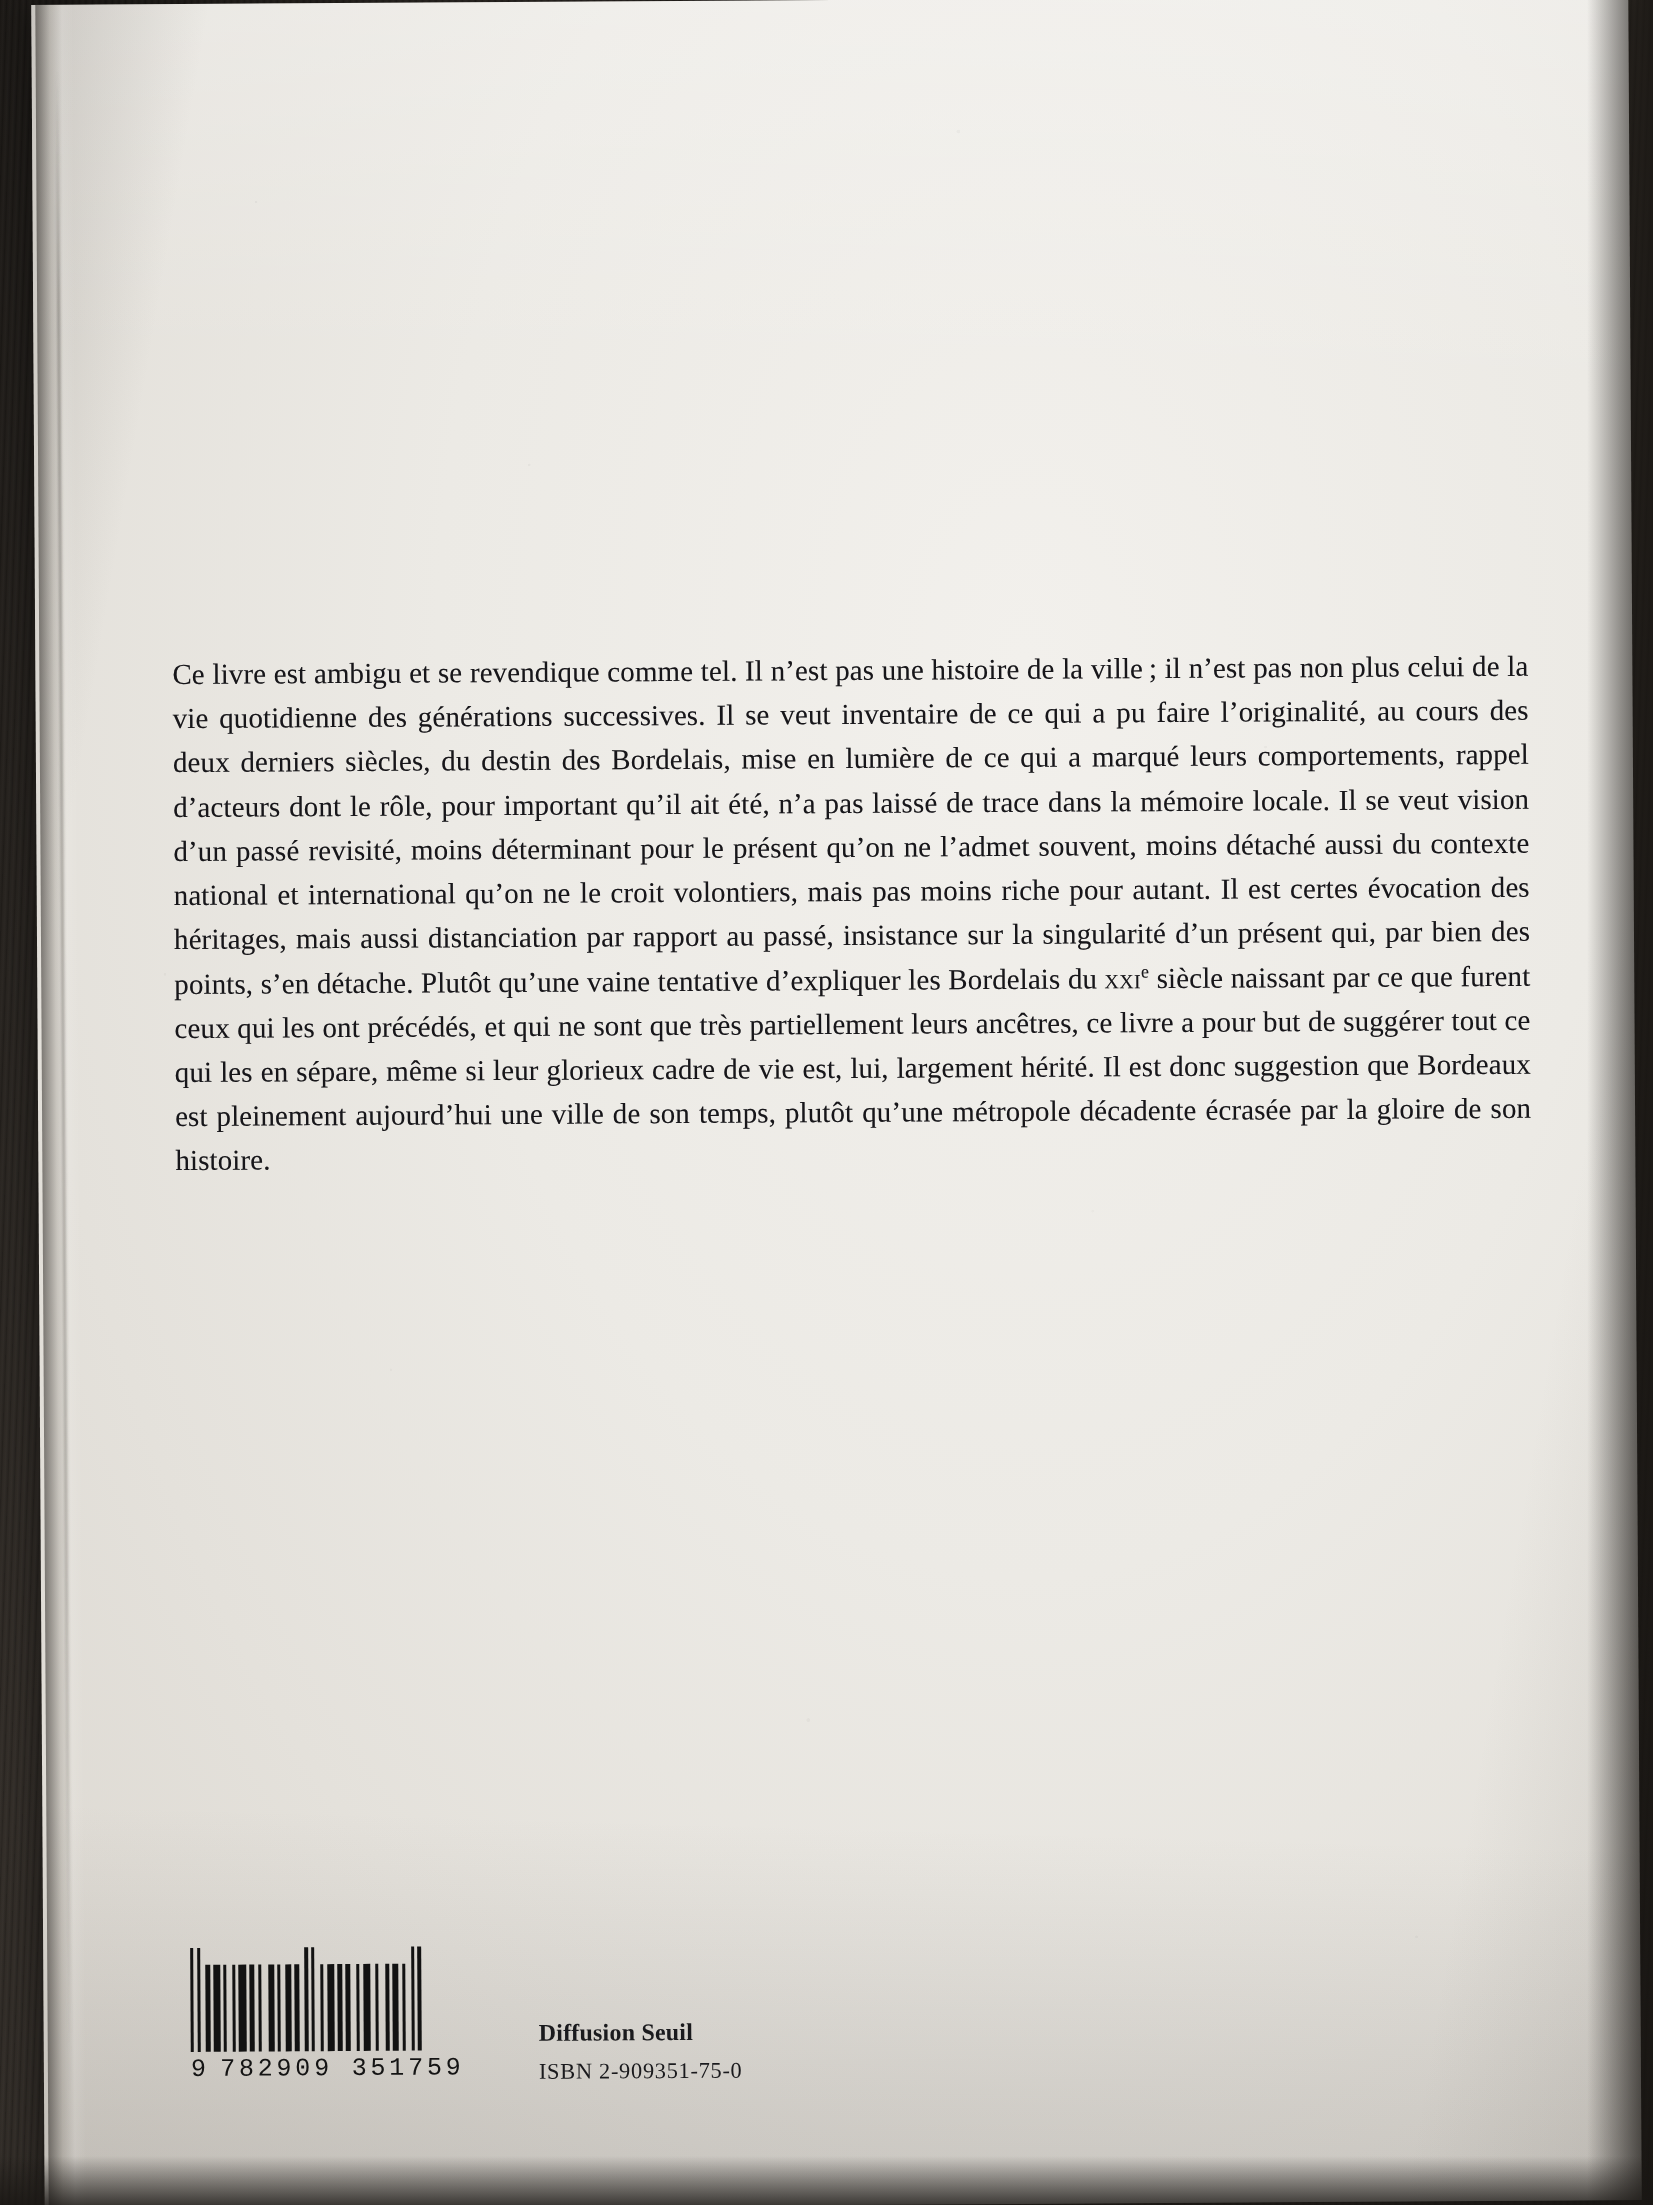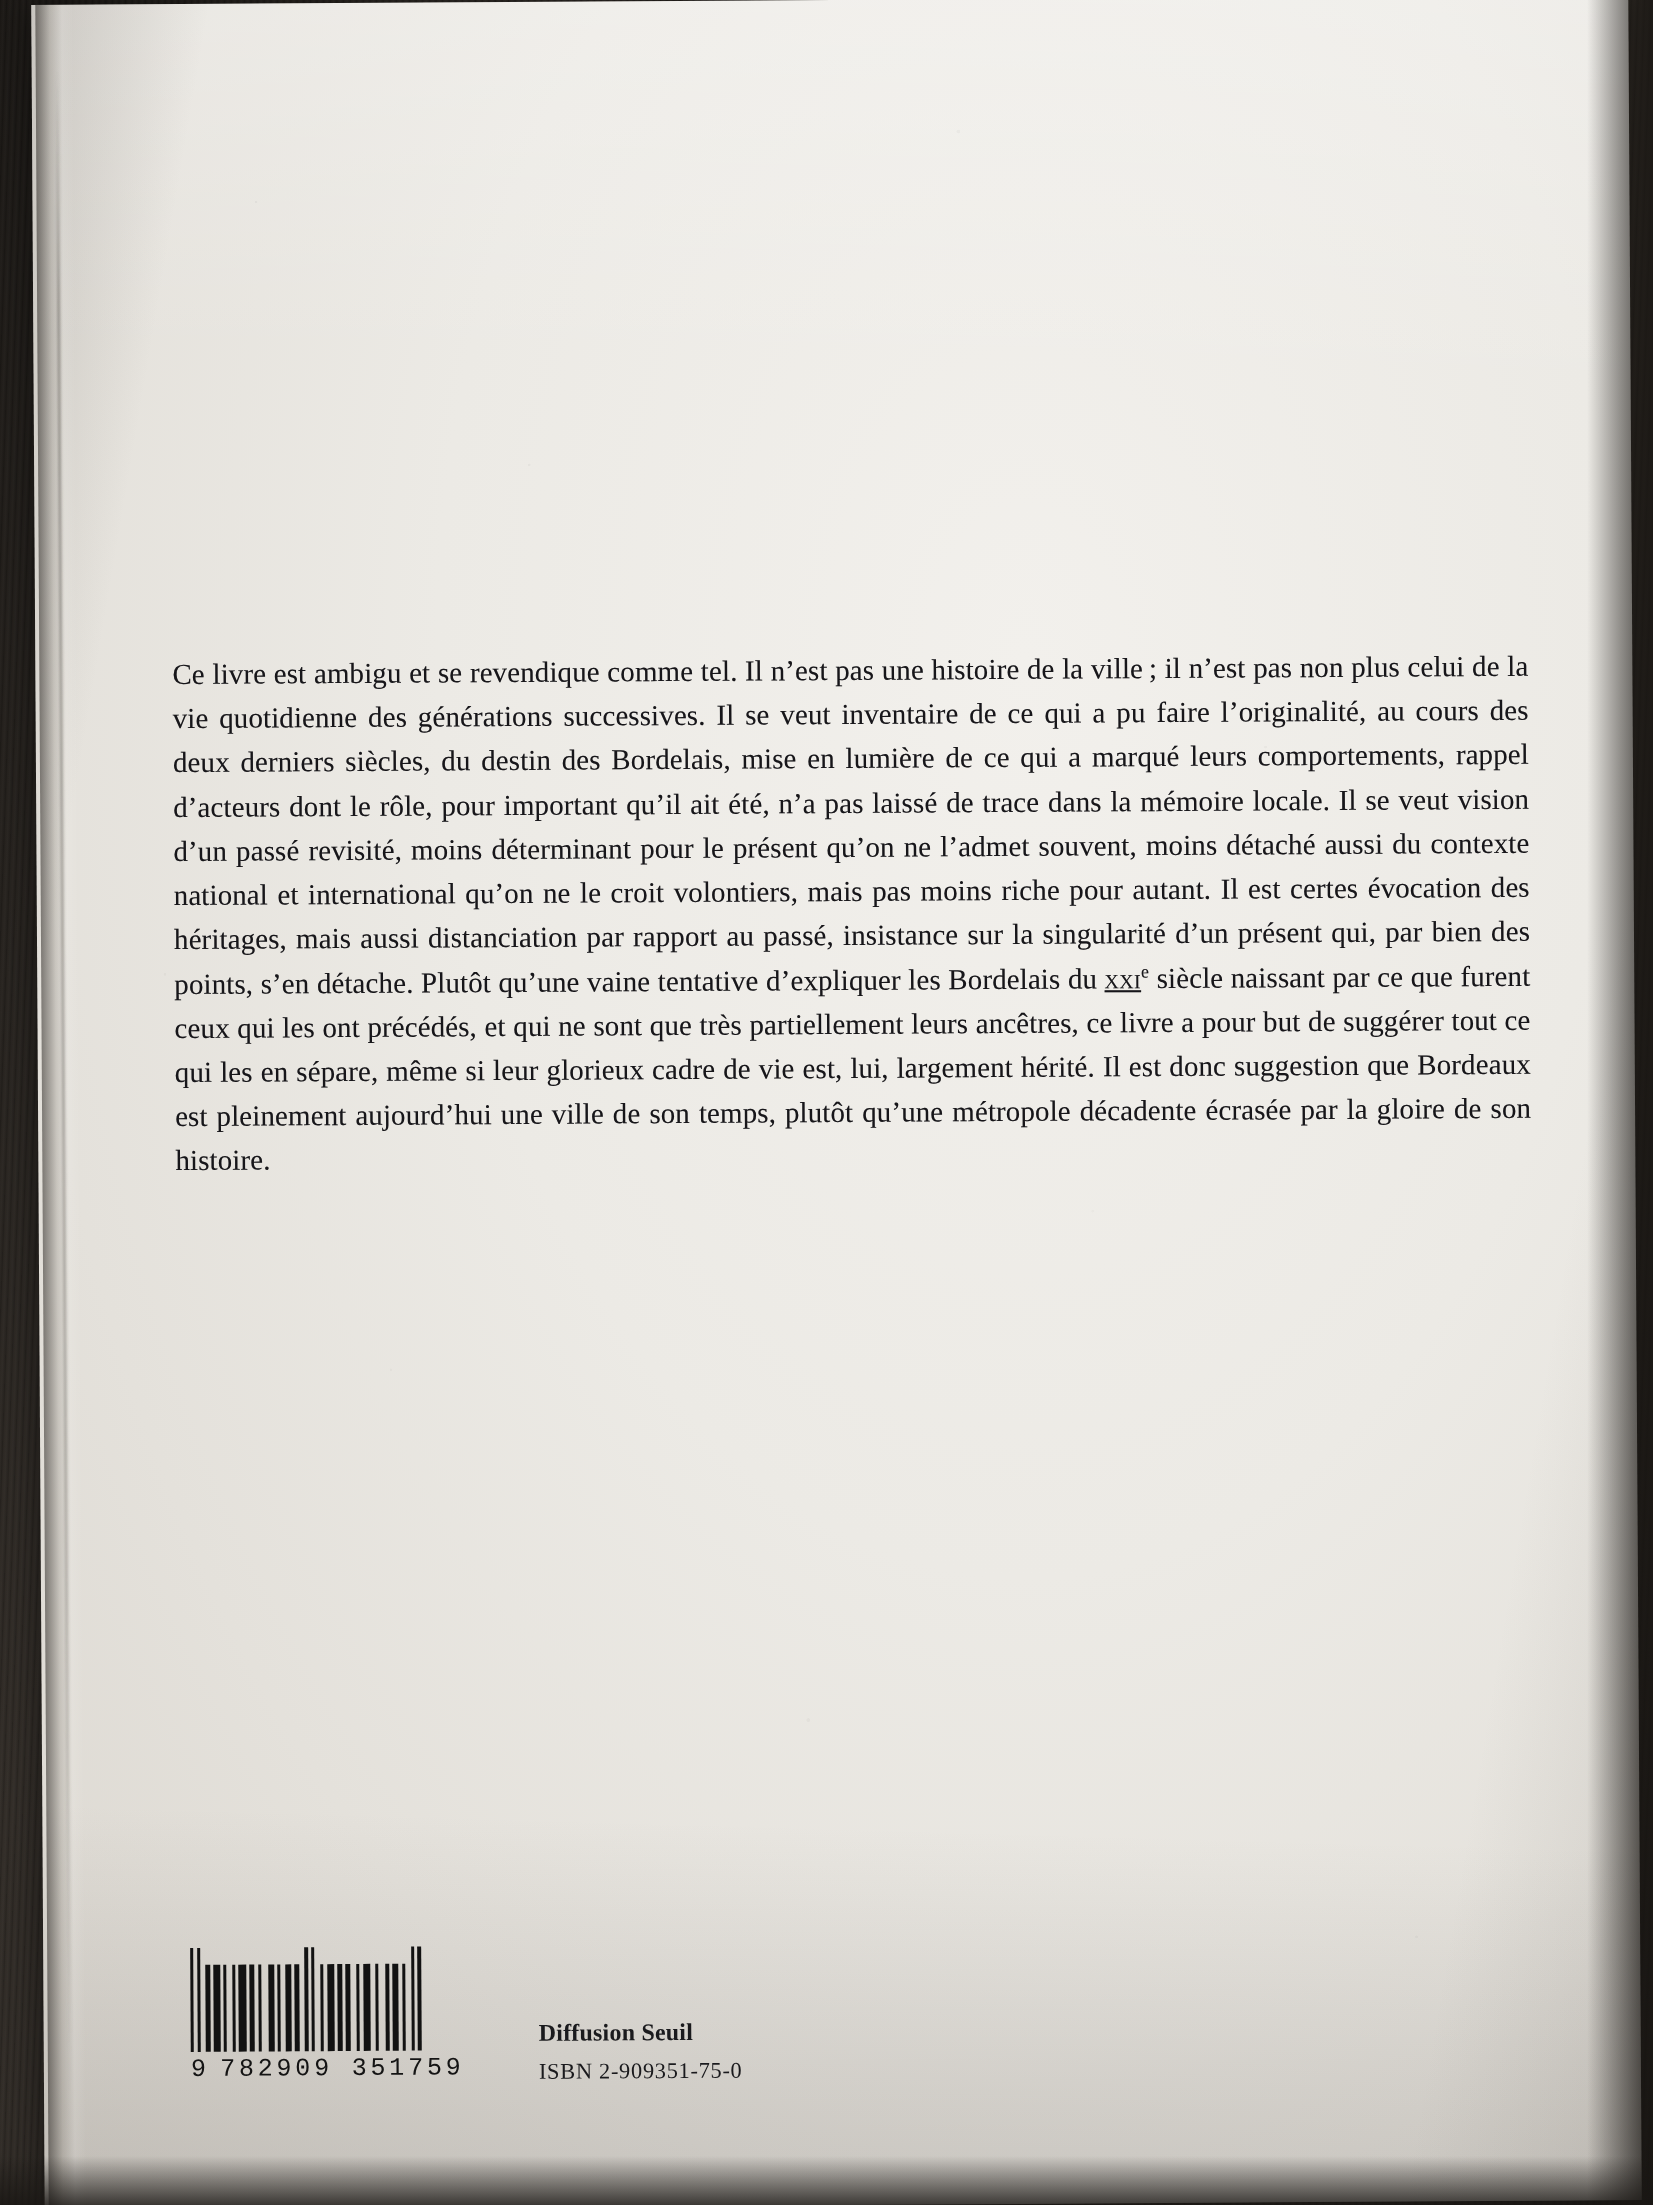--- a/index.html
+++ b/index.html
@@ -94,21 +94,21 @@
     width: 1356px;
     color: #17161a;
     font-size: 29px;
     line-height: 1.525;
     text-align: justify;
     text-justify: inter-word;
     letter-spacing: 0.1px;
     text-shadow: 0 0 0.5px rgba(40,40,40,.35);
   }
   .blurb p { margin: 0; }
-  .blurb .sc { font-variant: small-caps; letter-spacing: 0.3px; text-decoration: underline; }
+  .blurb .sc { font-variant: small-caps; letter-spacing: 0.3px; }
   sup { font-size: .62em; vertical-align: super; }
 
   
   .barcode-block {
     position: absolute;
     left: 147px;
     top: 1944px;
     width: 284px;
   }
   .bars {

